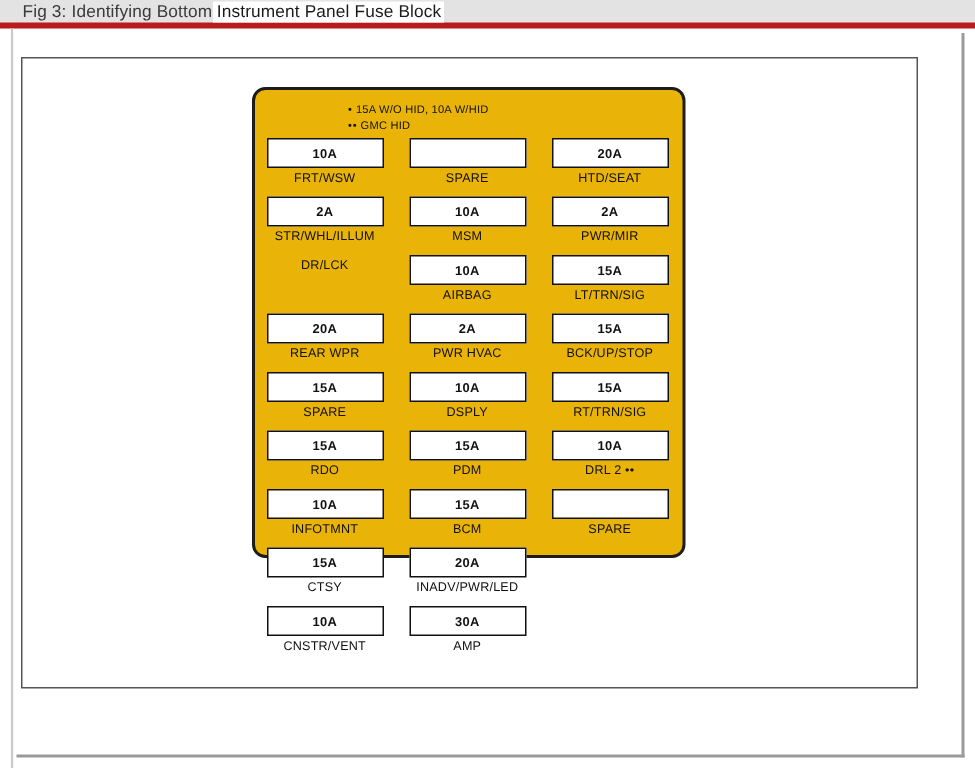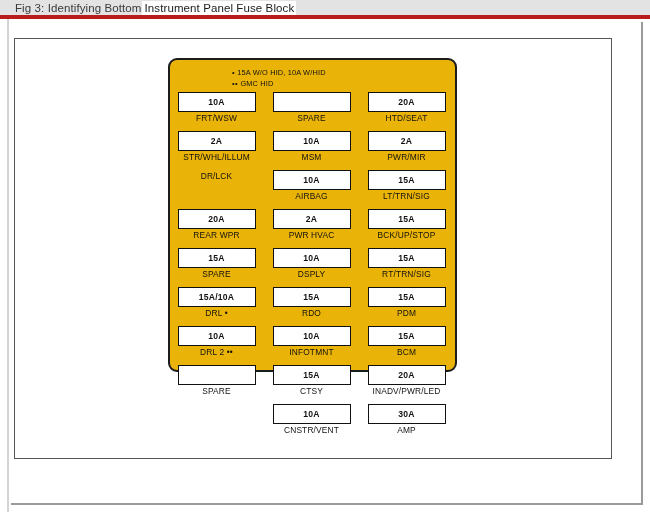--- a/index.html
+++ b/index.html
@@ -279,26 +279,20 @@
           <div class="fuse-label">DSPLY</div>
         </div>
         <div class="fuse-cell">
           <div class="fuse-box">
             <span class="fuse-amp">15A</span>
           </div>
           <div class="fuse-label">RT/TRN/SIG</div>
         </div>
         <div class="fuse-cell">
           <div class="fuse-box">
-            <span class="fuse-amp">15A/10A</span>
-          </div>
-          <div class="fuse-label">DRL •</div>
-        </div>
-        <div class="fuse-cell">
-          <div class="fuse-box">
             <span class="fuse-amp">15A</span>
           </div>
           <div class="fuse-label">RDO</div>
         </div>
         <div class="fuse-cell">
           <div class="fuse-box">
             <span class="fuse-amp">15A</span>
           </div>
           <div class="fuse-label">PDM</div>
         </div>

